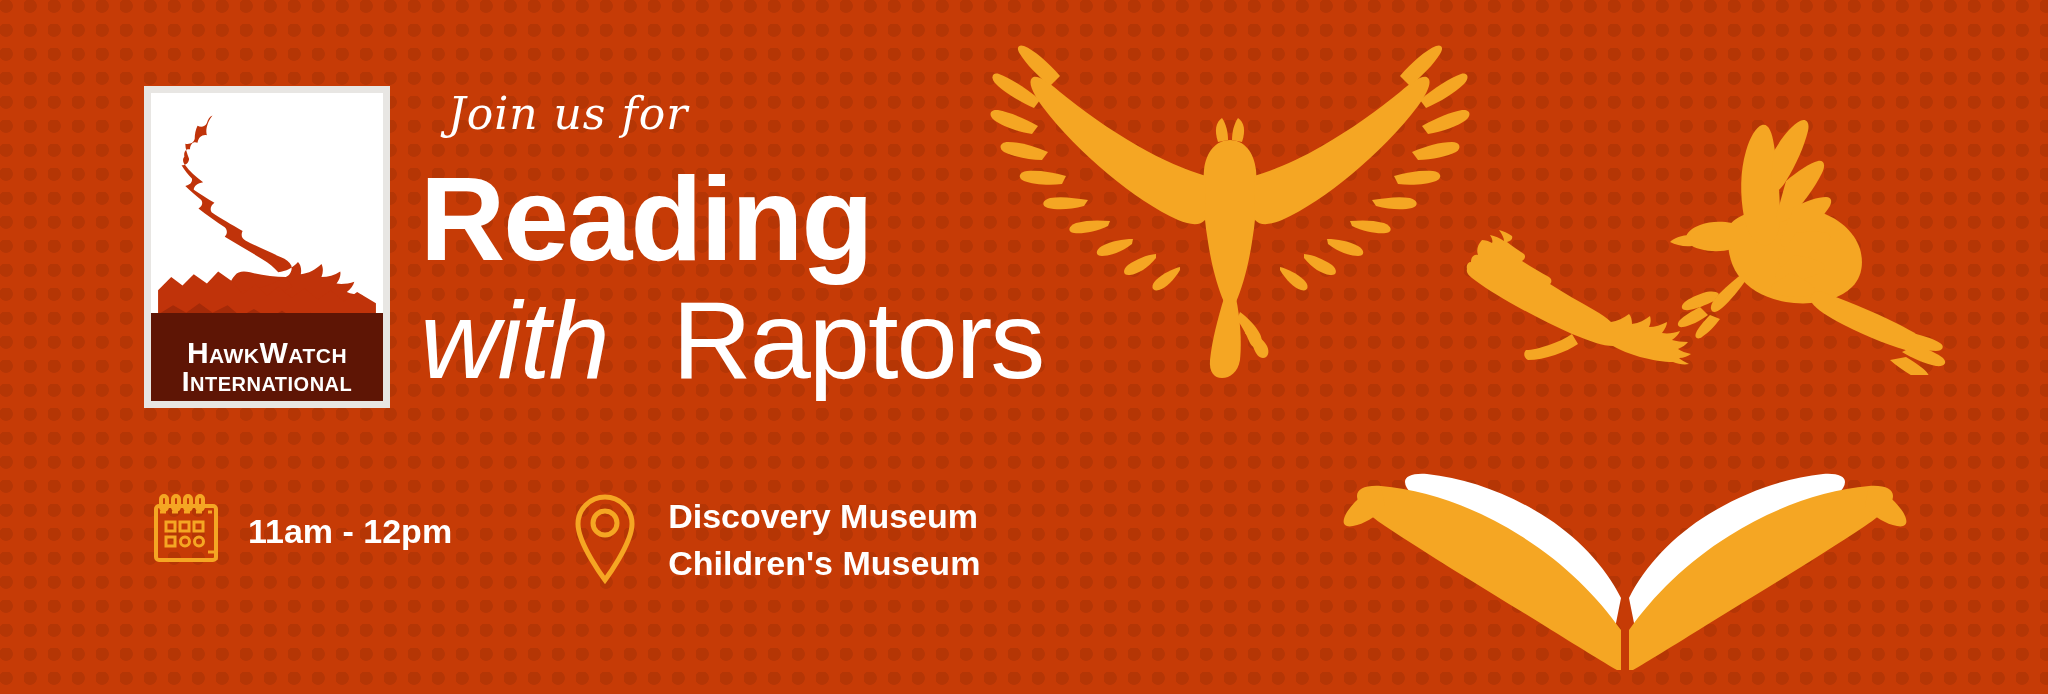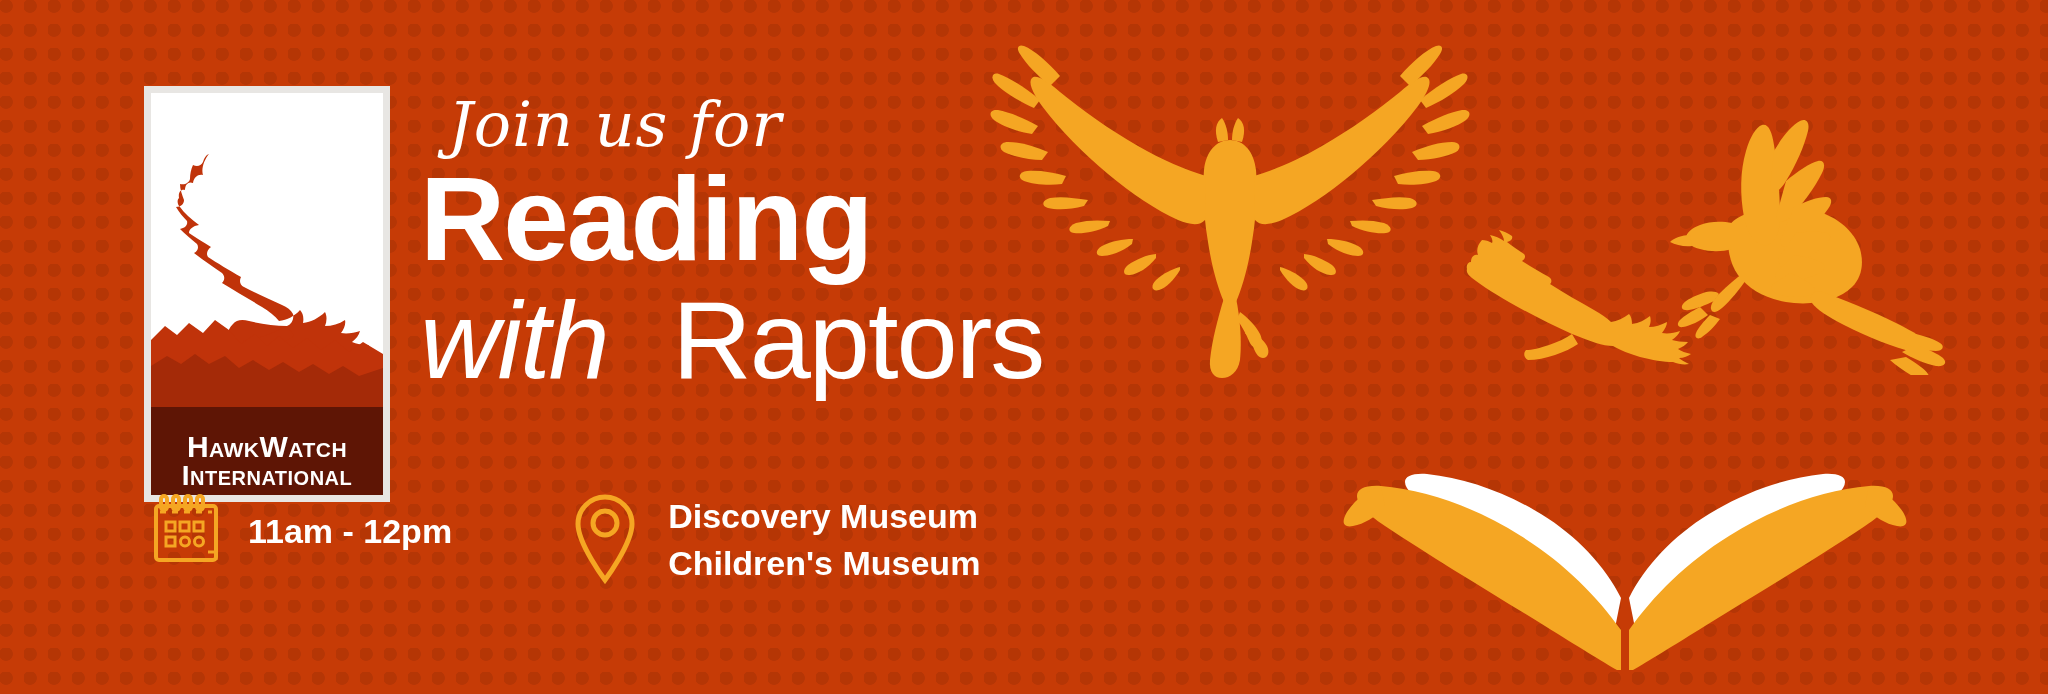--- a/index.html
+++ b/index.html
@@ -23,21 +23,21 @@
     background-image:
       radial-gradient(circle at 6px 6px, rgba(0,0,0,0.085) 6.5px, rgba(0,0,0,0) 7.2px);
     background-size:24px 24px;
     pointer-events:none;
   }
 
   
   .logo-wrap {
     position:absolute;
     left:144px; top:86px;
-    width:246px; height:416px;
+    width:246px; height:322px;
   }
   .logo-frame {
     position:absolute; inset:0;
     background:#E8E6E3;
     padding:7px;
   }
   .logo-inner {
     position:relative;
     width:100%; height:100%;
     background:#FFFFFF;
@@ -71,21 +71,21 @@
     font-variant:small-caps;
   }
 
   
   .joinus {
     position:absolute;
     left:448px; top:88px;
     color:#FFFFFF;
     font-family:"DejaVu Serif", serif;
     font-style:italic;
-    font-size:62px;
+    font-size:44px;
     font-weight:normal;
     letter-spacing:1px;
     white-space:nowrap;
   }
   .headline {
     position:absolute;
     left:420px; top:160px;
     color:#FFFFFF;
     white-space:nowrap;
   }

